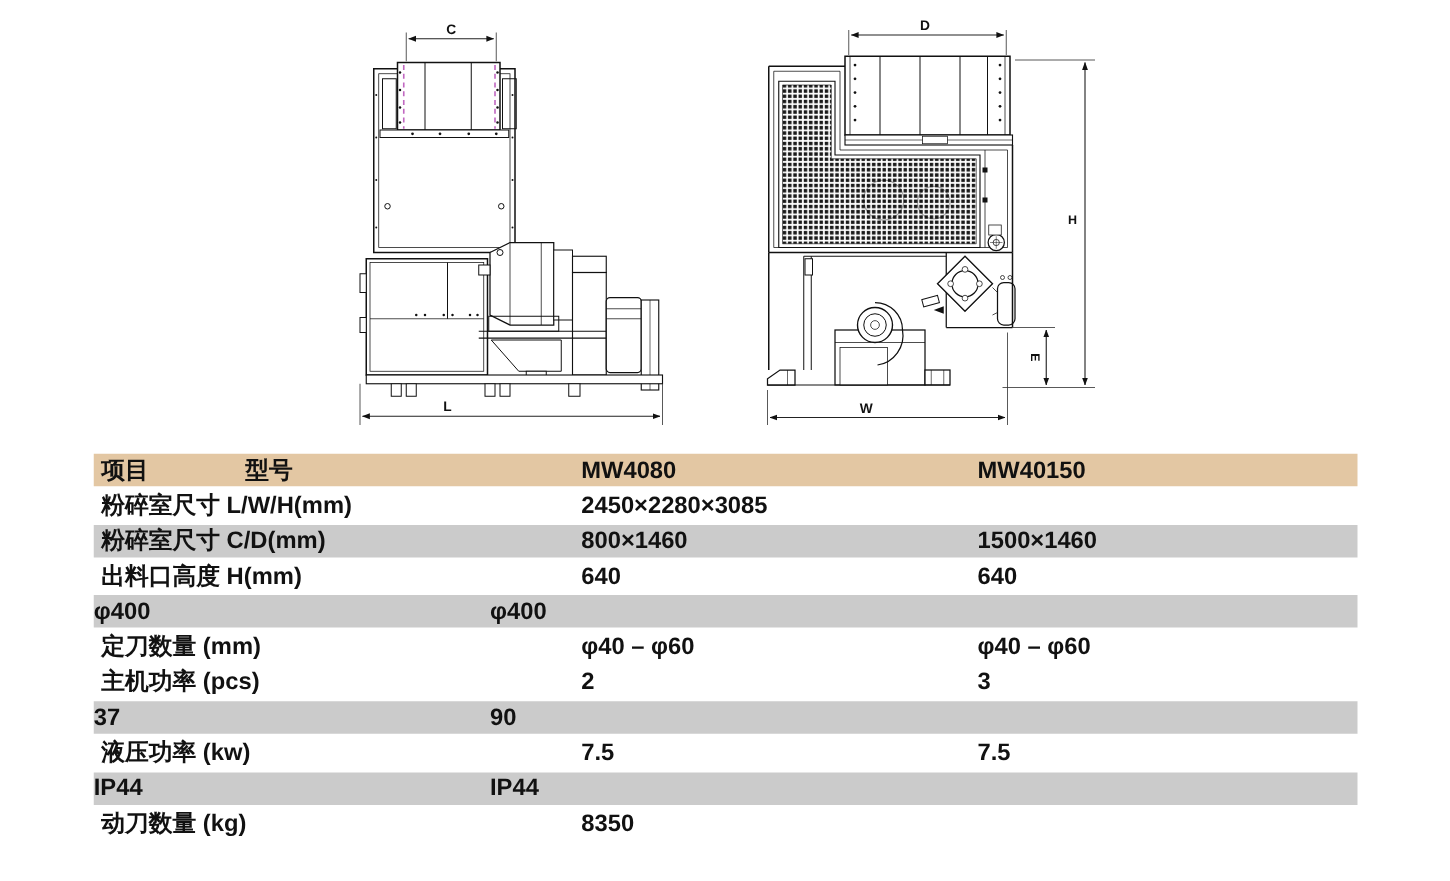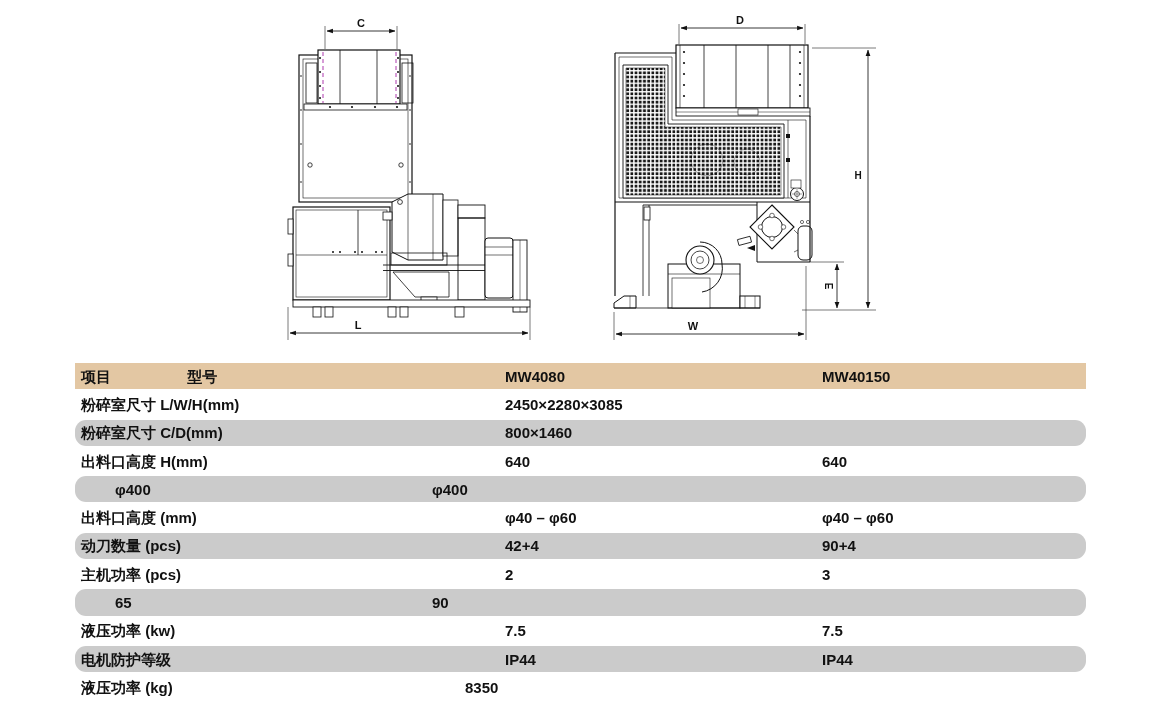--- a/index.html
+++ b/index.html
@@ -17,26 +17,26 @@
   .s10{stroke:#111;stroke-width:1;fill:none}
   .s11{stroke:#111;stroke-width:1.1;fill:none}
   .s12{stroke:#111;stroke-width:1.2;fill:none}
   .wf{fill:#fff}
   .dim{stroke:#222;stroke-width:.9;fill:none;marker-start:url(#arr);marker-end:url(#arr)}
   .ext{stroke:#333;stroke-width:.65;fill:none}
   .mag{stroke:#c168c1;stroke-width:1.3;stroke-dasharray:4 3;fill:none}
   .lbl{font:bold 11px "Liberation Sans",sans-serif;fill:#111;text-anchor:middle}
   .lbl2{font:bold 10px "Liberation Sans",sans-serif;fill:#111;text-anchor:middle}
   
-  .spec-table{position:absolute;left:75px;top:363px;width:1011px;font-size:15px;line-height:1;}
+  .spec-table{position:absolute;left:75px;top:363px;width:1011px;font-size:19px;line-height:1;}
   .row{display:flex;align-items:center;height:26.3px;margin-bottom:2px;background:#fff;}
   .row.header{background:var(--header-bg,#e3c7a3);font-weight:bold;}
-  .row.alt{background:var(--alt-row-bg,#cbcbcb);border-radius:11px;}
+  .row.alt{background:var(--alt-row-bg,#cbcbcb);}
   .c1{width:390px;padding-left:6px;box-sizing:border-box;font-weight:bold;}
-  .c2{width:317px;margin-left:40px;}
+  .c2{width:317px;}
   .c3{flex:1;}
   .row .c2,.row .c3{font-weight:bold;}
   .row.header .c2,.row.header .c3{font-weight:bold;}
   .model-label{margin-left:72px;}
 </style>
 </head>
 <body>
 
 <div class="page">
 
@@ -299,58 +299,53 @@
       <div class="c3">MW40150</div>
     </div>
 
     <div class="row">
       <div class="c1">粉碎室尺寸 L/W/H(mm)</div>
       <div class="c2">2450×2280×3085</div>
     </div>
     <div class="row alt">
       <div class="c1">粉碎室尺寸 C/D(mm)</div>
       <div class="c2">800×1460</div>
+      <div class="c3">1500×1460</div>
     </div>
     <div class="row">
       <div class="c1">出料口高度 H(mm)</div>
       <div class="c2">640</div>
       <div class="c3">640</div>
     </div>
     <div class="row alt">
       <div class="c2">φ400</div>
       <div class="c3">φ400</div>
     </div>
     <div class="row">
-      <div class="c1">出料口高度 (mm)</div>
+      <div class="c1">定刀数量 (mm)</div>
       <div class="c2">φ40 – φ60</div>
       <div class="c3">φ40 – φ60</div>
-    </div>
-    <div class="row alt">
-      <div class="c1">动刀数量 (pcs)</div>
-      <div class="c2">42+4</div>
-      <div class="c3">90+4</div>
     </div>
     <div class="row">
       <div class="c1">主机功率 (pcs)</div>
       <div class="c2">2</div>
       <div class="c3">3</div>
     </div>
     <div class="row alt">
-      <div class="c2">65</div>
+      <div class="c2">37</div>
       <div class="c3">90</div>
     </div>
     <div class="row">
       <div class="c1">液压功率 (kw)</div>
       <div class="c2">7.5</div>
       <div class="c3">7.5</div>
     </div>
     <div class="row alt">
-      <div class="c1">电机防护等级</div>
       <div class="c2">IP44</div>
       <div class="c3">IP44</div>
     </div>
     <div class="row">
-      <div class="c1">液压功率 (kg)</div>
+      <div class="c1">动刀数量 (kg)</div>
       <div class="c3">8350</div>
     </div>
   </div>
 
 </div>
 
 </body></html>

